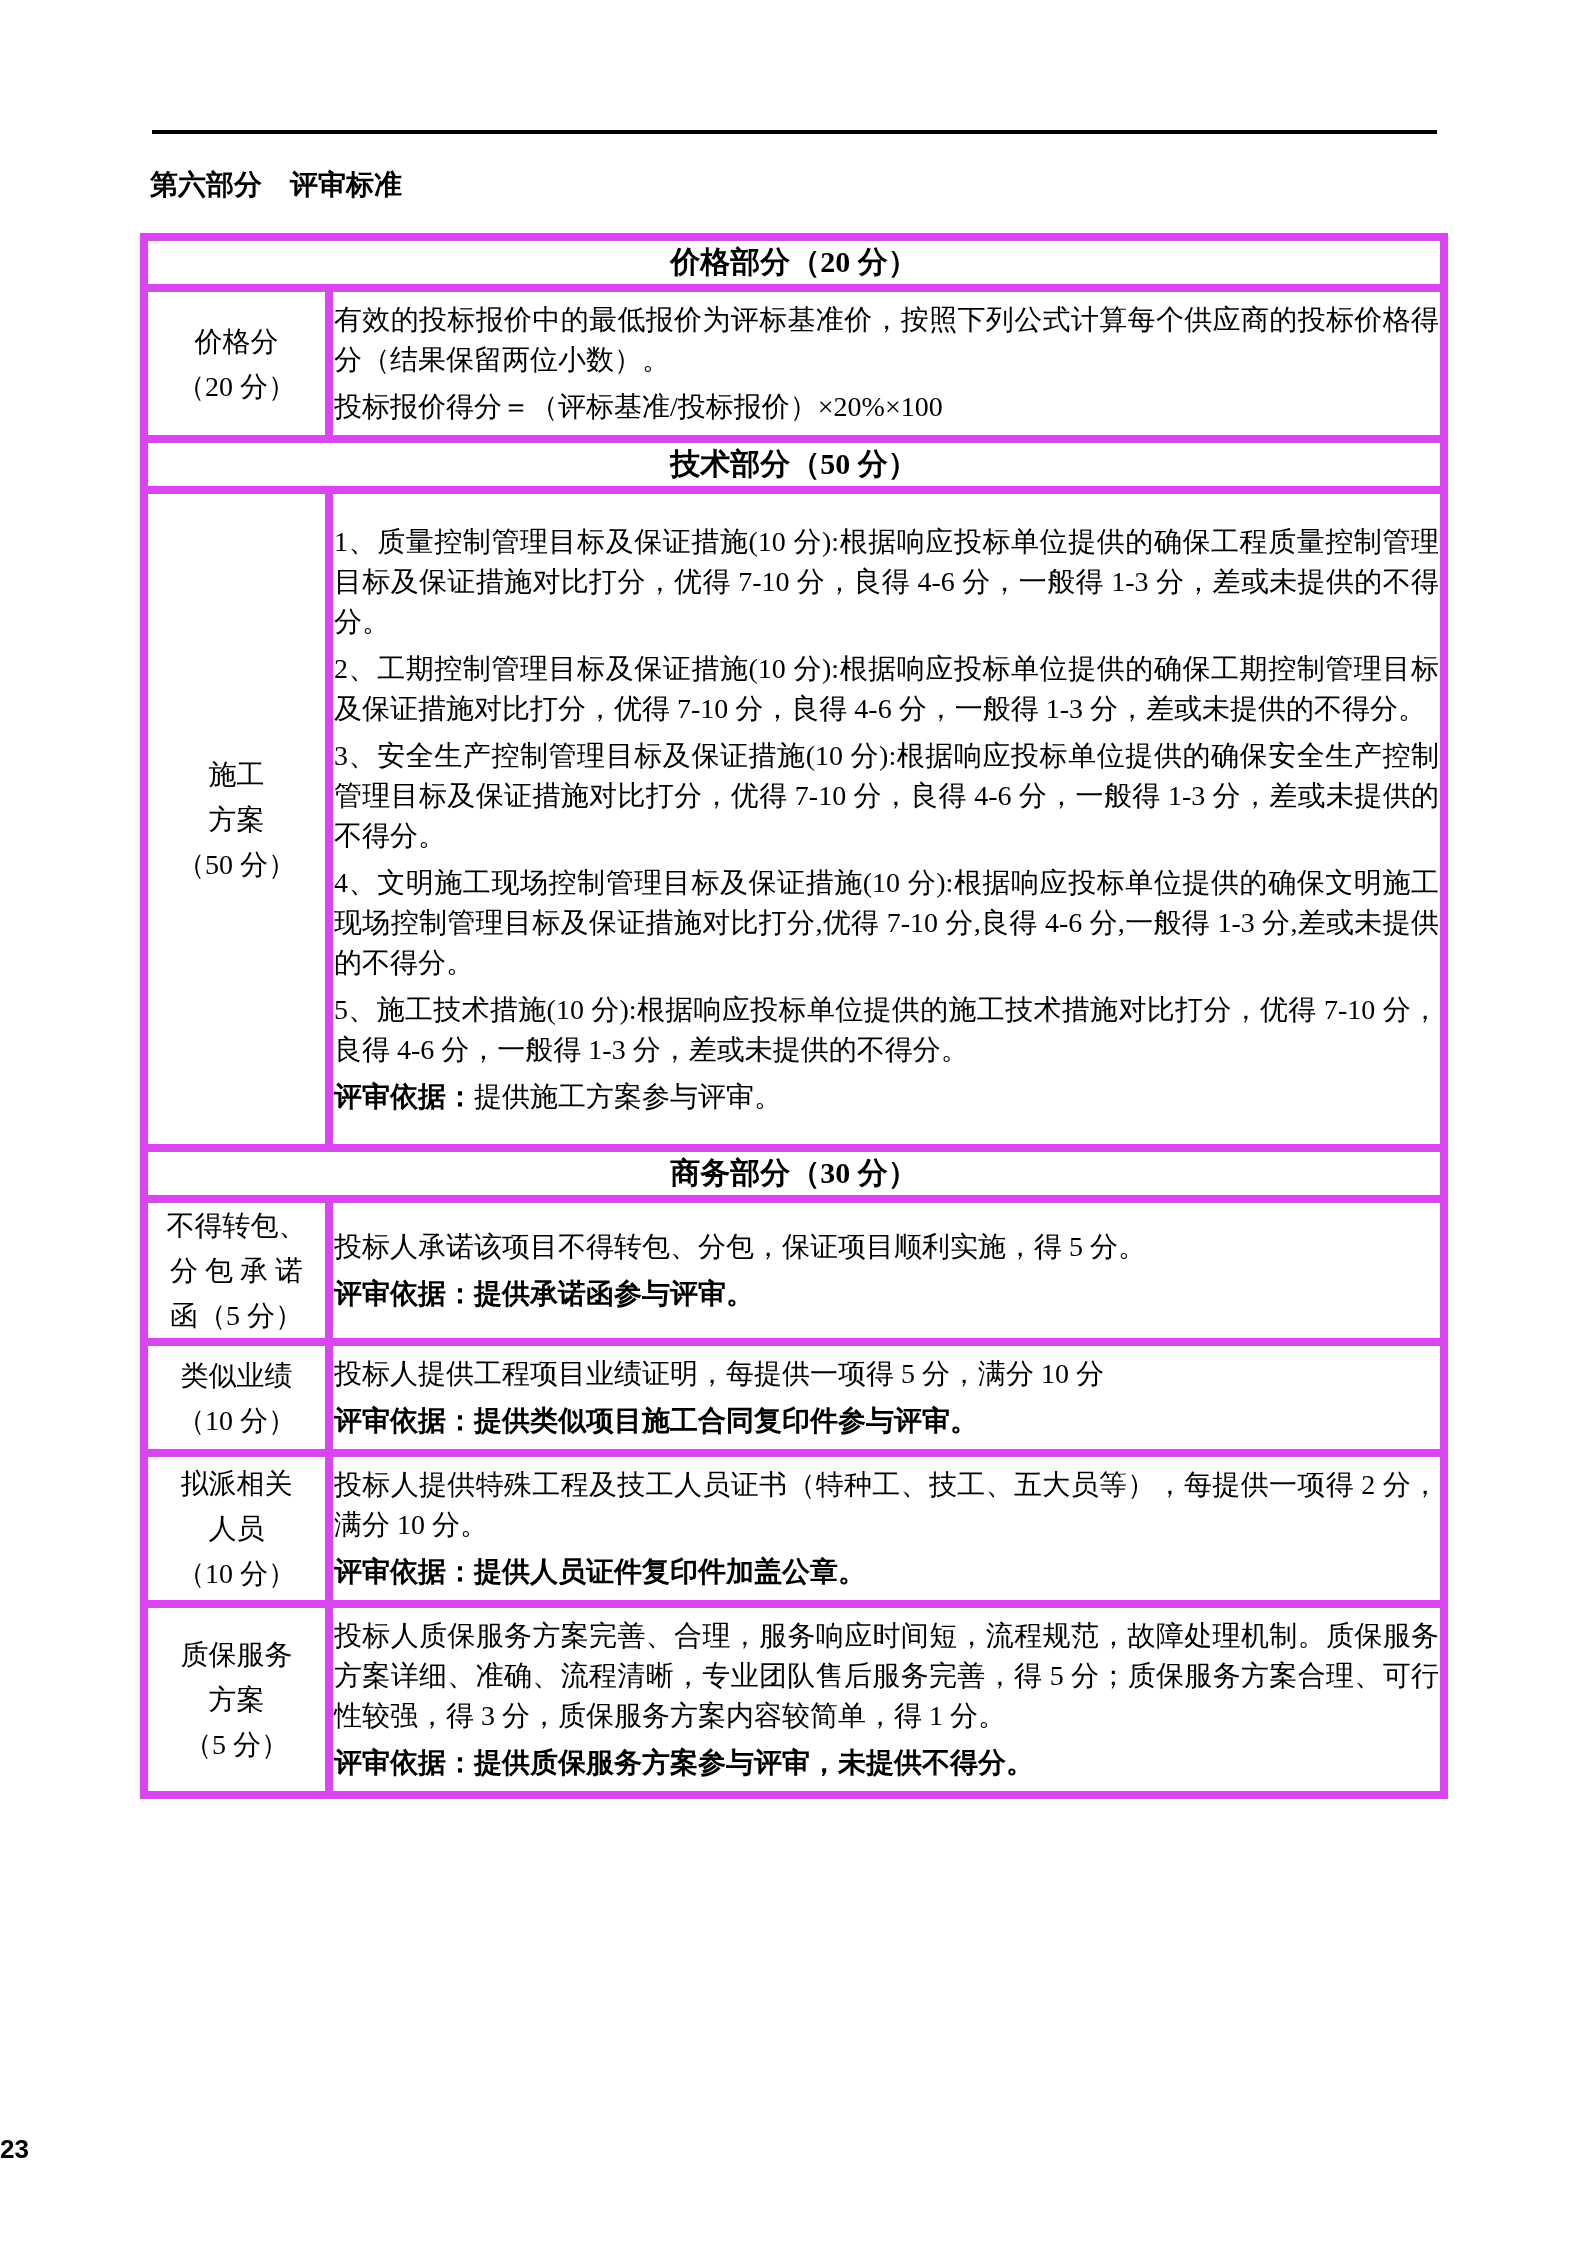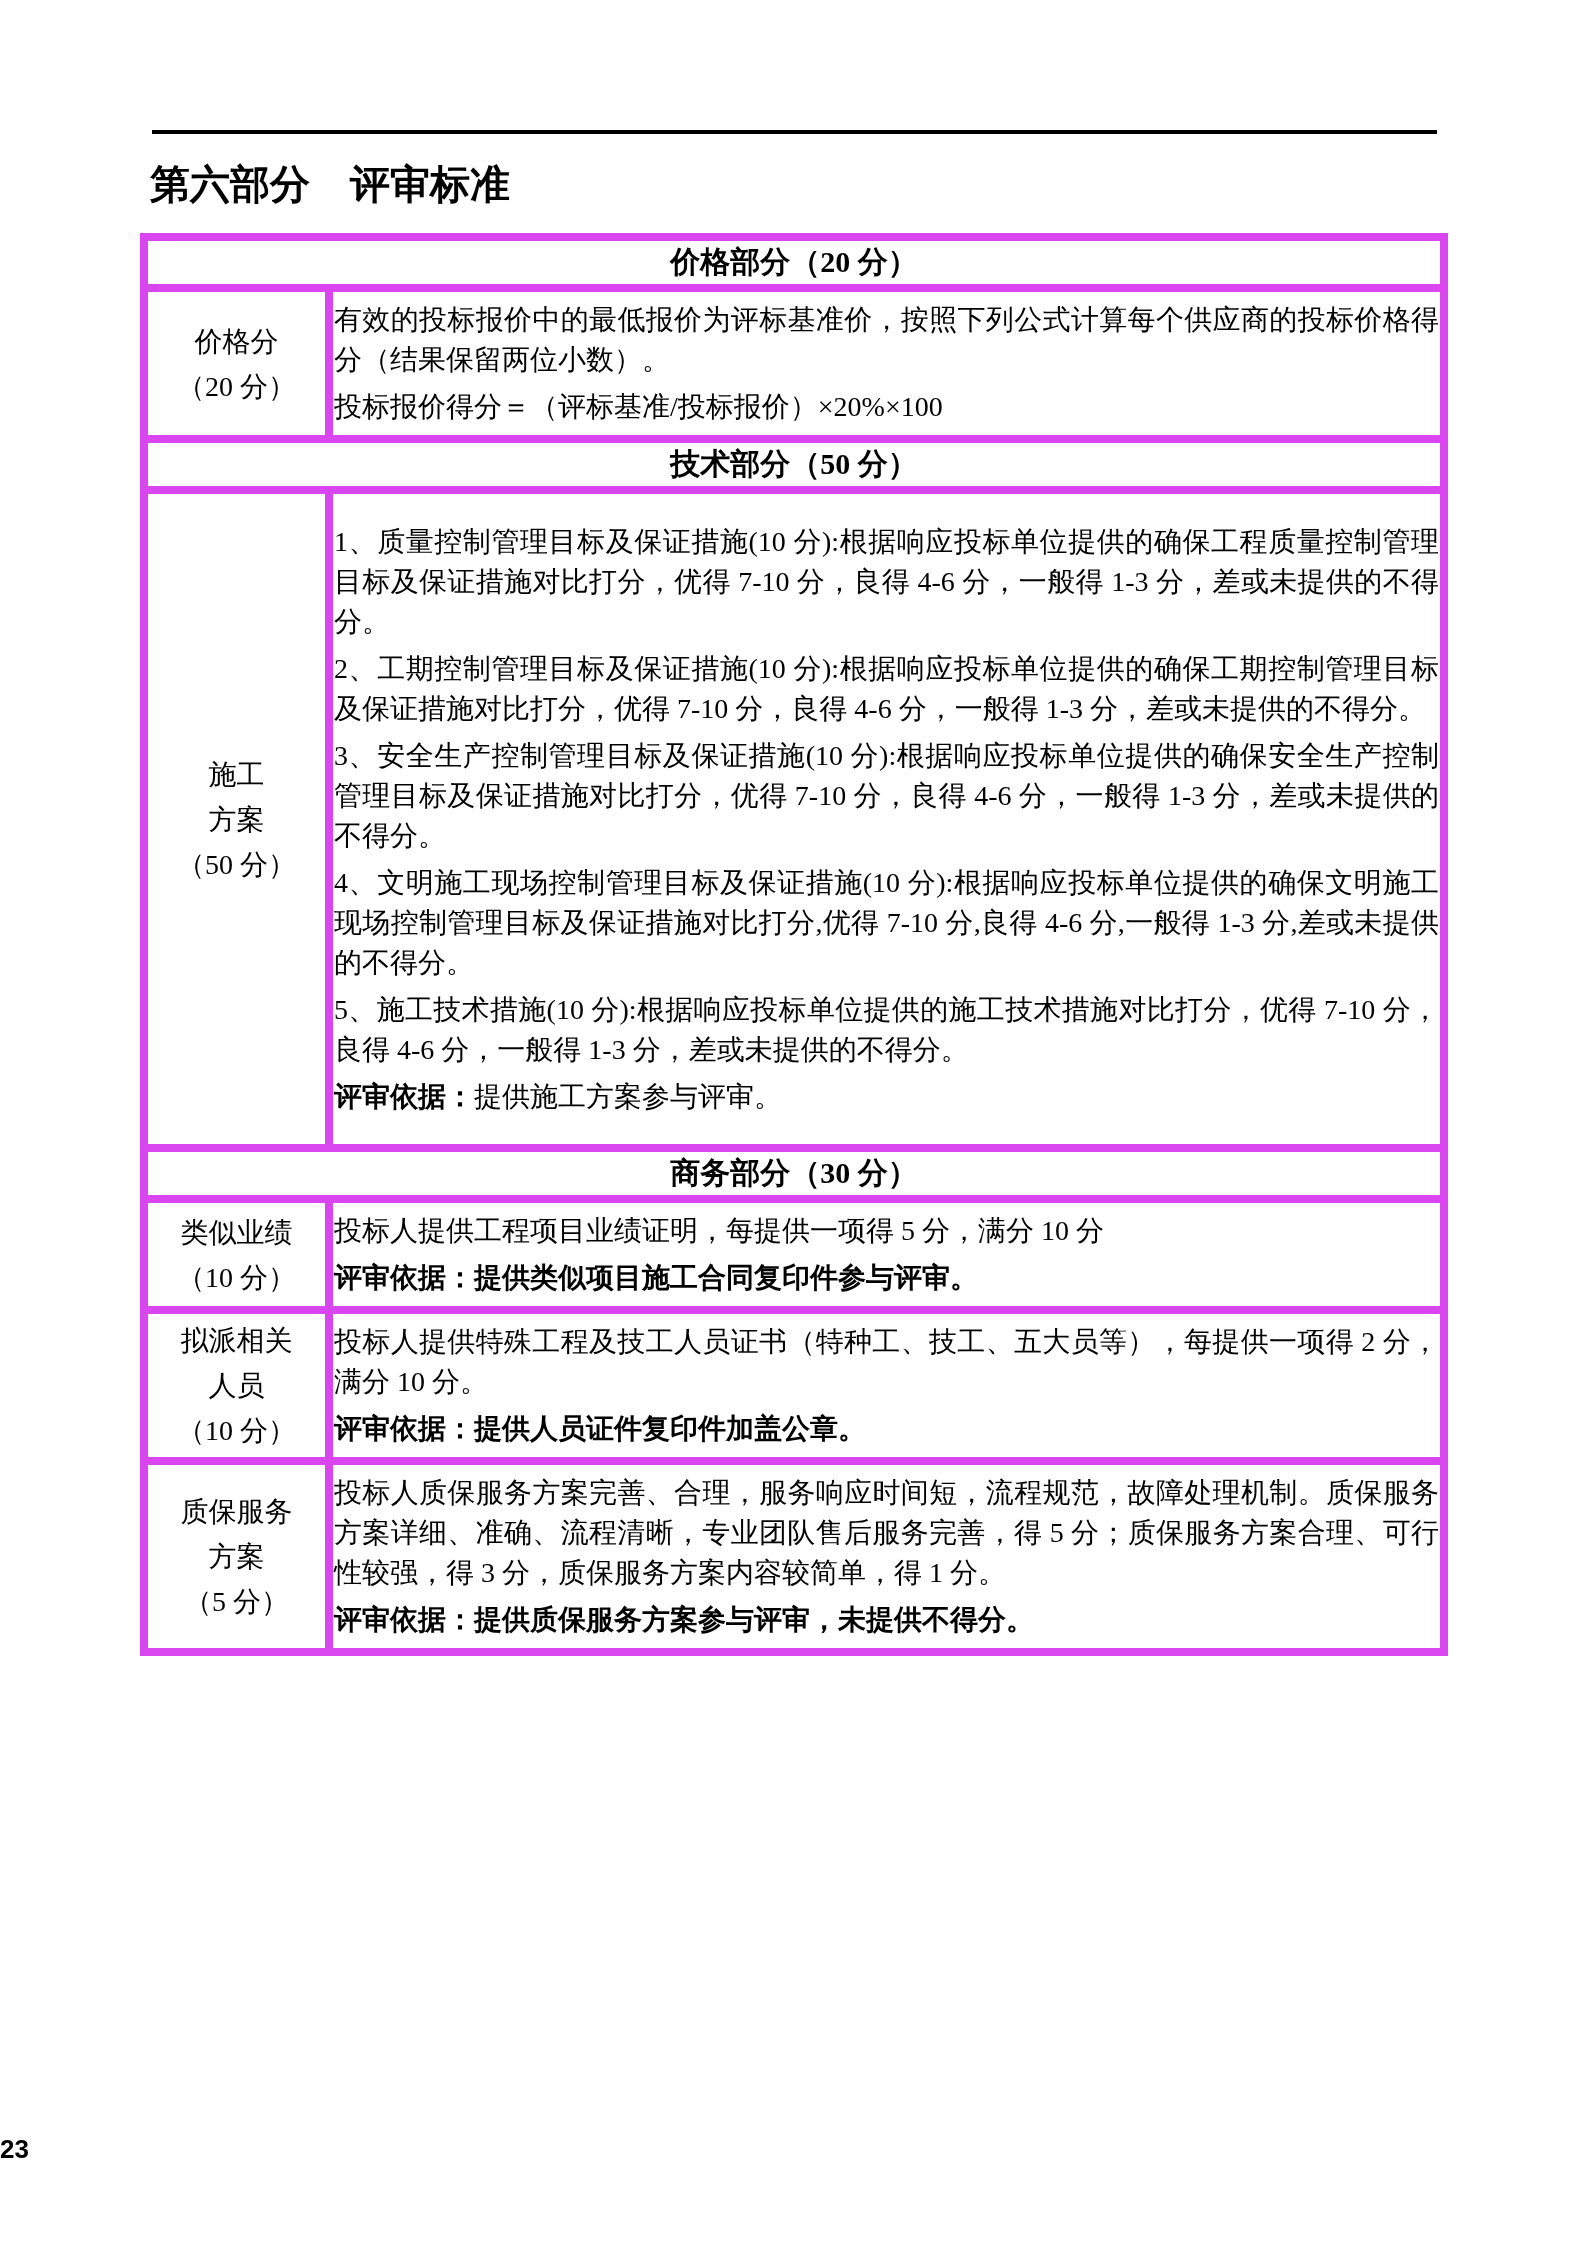--- a/index.html
+++ b/index.html
@@ -6,21 +6,21 @@
   body{
     width:1587px;height:2245px;position:relative;background:#ffffff;color:#000;
     font-family:"Liberation Serif","DejaVu Serif",serif;
     overflow:hidden;
   }
   .header-rule{
     position:absolute;left:152px;top:130px;width:1285px;height:4px;background:#000;
   }
   .page-title{
     position:absolute;left:150px;top:160px;
-    font-size:40px;font-weight:bold;line-height:50px;white-space:pre;
+    font-size:28px;font-weight:bold;line-height:50px;white-space:pre;
   }
   table.eval-table{
     position:absolute;left:140px;top:233px;width:1308px;
     border-collapse:collapse;table-layout:fixed;
   }
   .eval-table td{border:8px solid #d946ef;overflow:hidden;}
   .section-header-cell{
     text-align:center;vertical-align:middle;
     font-weight:bold;font-size:30px;
   }
@@ -98,20 +98,31 @@
         <p>4、文明施工现场控制管理目标及保证措施(10 分):根据响应投标单位提供的确保文明施工现场控制管理目标及保证措施对比打分,优得 7-10 分,良得 4-6 分,一般得 1-3 分,差或未提供的不得分。</p>
         <p>5、施工技术措施(10 分):根据响应投标单位提供的施工技术措施对比打分，优得 7-10 分，良得 4-6 分，一般得 1-3 分，差或未提供的不得分。</p>
         <p><span class="b">评审依据：</span><span>提供施工方案参与评审。</span></p>
       </td>
     </tr>
 
     <tr class="r-hdr-biz">
       <td class="section-header-cell" colspan="2">商务部分（30 分）</td>
     </tr>
 
+    <tr class="r-nosub">
+      <td class="label-cell">
+        <div>不得转包、</div>
+        <div>分 包 承 诺</div>
+        <div>函（5 分）</div>
+      </td>
+      <td class="content-cell">
+        <p>投标人承诺该项目不得转包、分包，保证项目顺利实施，得 5 分。</p>
+        <p class="b"><span>评审依据：</span><span>提供承诺函参与评审。</span></p>
+      </td>
+    </tr>
 
     <tr class="r-similar">
       <td class="label-cell">
         <div>类似业绩</div>
         <div>（10 分）</div>
       </td>
       <td class="content-cell">
         <p>投标人提供工程项目业绩证明，每提供一项得 5 分，满分 10 分</p>
         <p class="b"><span>评审依据：</span><span>提供类似项目施工合同复印件参与评审。</span></p>
       </td>

